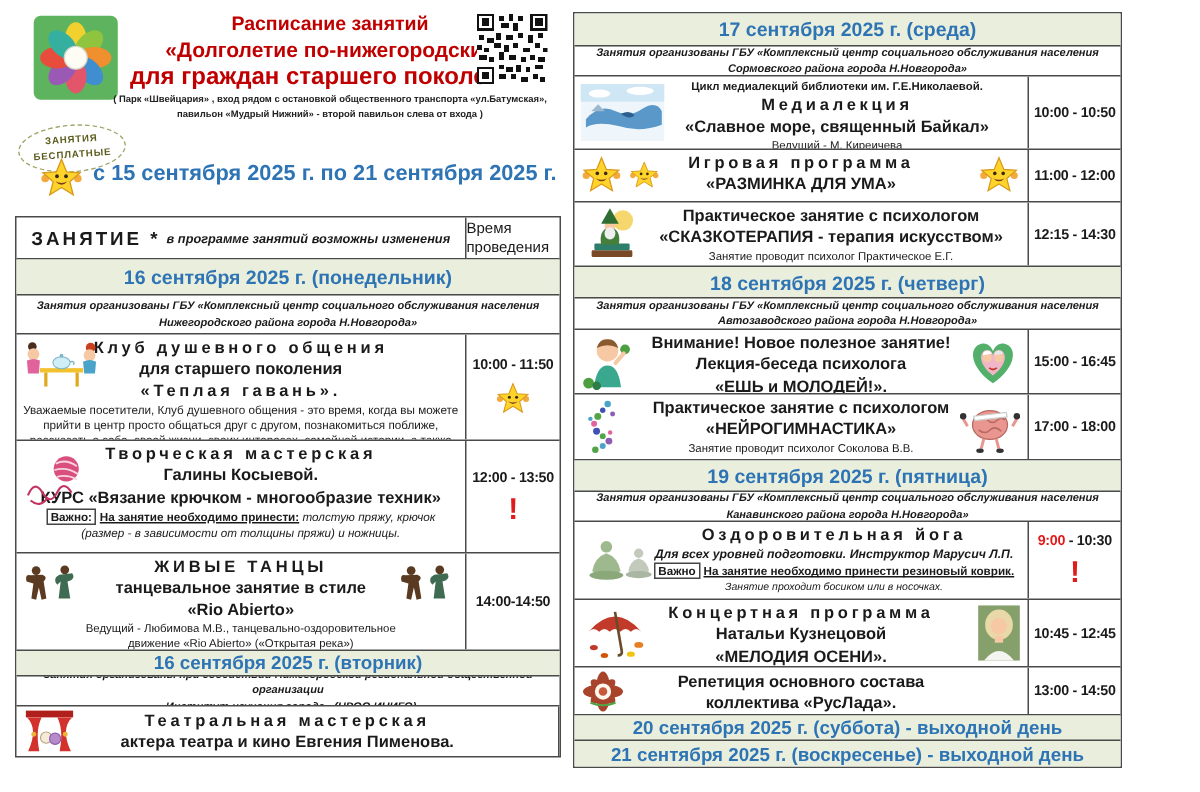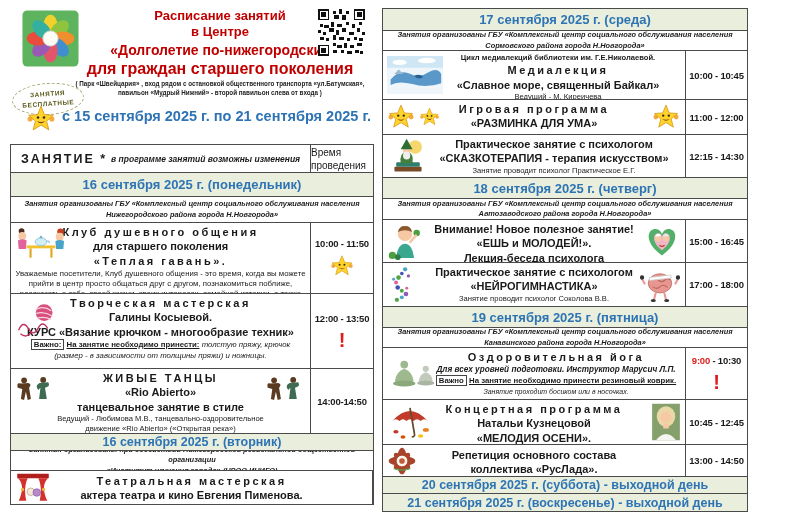--- a/index.html
+++ b/index.html
@@ -93,21 +93,20 @@
         <ellipse transform="rotate(225)" cx="0" cy="-13" rx="7.5" ry="12" fill="#9b59b6"></ellipse>
         <ellipse transform="rotate(270)" cx="0" cy="-13" rx="7.5" ry="12" fill="#e74c3c"></ellipse>
         <ellipse transform="rotate(315)" cx="0" cy="-13" rx="7.5" ry="12" fill="#35b0a0"></ellipse>
       </g>
       <circle cx="30" cy="30" r="8" fill="#fdfdf5" stroke="#d8d8c8"></circle>
     </svg>
   </span>
 
   <div class="title-block">
     <div class="t1">Расписание занятий</div>
-    <div class="t2">в Центре</div>
     <div class="t3">«Долголетие по-нижегородски»</div>
     <div class="t4">для граждан старшего поколения</div>
     <div class="addr">( Парк «Швейцария» , вход рядом с  остановкой общественного  транспорта «ул.Батумская»,</div>
     <div class="addr">павильон «Мудрый Нижний» -   второй павильон слева от входа )</div>
   </div>
 
   <span class="qr">
     <svg viewBox="0 0 29 29" width="47" height="47" shape-rendering="crispEdges">
       <rect width="29" height="29" fill="#fff"></rect>
       <g fill="#111">
@@ -263,22 +262,22 @@
               <use href="#sym-dancers"></use>
             </svg>
         </span>
         <span class="icn-r" style="top:6px">
           <svg width="40" height="28" viewBox="0 0 44 30">
               <use href="#sym-dancers"></use>
             </svg>
         </span>
         <div class="txt">
           <div class="l-title sp">ЖИВЫЕ ТАНЦЫ</div>
+          <div class="l-bold">танцевальное занятие в стиле</div>
           <div class="l-bold">«Rio Abierto»</div>
-          <div class="l-bold">танцевальное занятие в стиле</div>
           <div class="l-small">Ведущий - Любимова М.В., танцевально-оздоровительное</div>
           <div class="l-small">движение «Rio Abierto» («Открытая река»)</div>
         </div>
       </div>
       <div class="time-cell">
         <span>14:00-14:50</span>
       </div>
     </div>
 
     <div class="row day" style="height:17px;font-size:12.5px">16 сентября 2025 г. (вторник)</div>
@@ -332,21 +331,21 @@
           </svg>
         </span>
         <div class="txt" style="padding-left:48px">
           <div class="l-small bolder">Цикл медиалекций библиотеки им. Г.Е.Николаевой.</div>
           <div class="l-title sp">Медиалекция</div>
           <div class="l-bold">«Славное море, священный Байкал»</div>
           <div class="l-small">Ведущий - М. Киреичева</div>
         </div>
       </div>
       <div class="time-cell">
-        <span>10:00 - 10:45</span>
+        <span>10:00 - 10:50</span>
       </div>
     </div>
 
     <div class="row" style="height:35px">
       <div class="act-cell">
         <span class="icn-l mid">
           <svg width="28" height="28" viewBox="0 0 40 40">
               <use href="#sym-star"></use>
             </svg>
         </span>
@@ -420,22 +419,22 @@
             <path d="M21 31 C9 22 10 12 16 11 C19 10.5 20.5 13 21 15 C21.5 13 23 10.5 26 11 C32 12 33 22 21 31 Z" fill="#f0b6c8"></path>
             <circle cx="16.5" cy="17" r="3.6" fill="#f6c9a4"></circle>
               <path d="M13 15 a3.6 3.6 0 0 1 7 -1" fill="#fff"></path>
             <circle cx="25.5" cy="17" r="3.6" fill="#f6c9a4"></circle>
               <path d="M22 15 a3.6 3.6 0 0 1 7 -1" fill="#e8e8e8"></path>
             <path d="M18 25 q3 2.5 6 0" stroke="#c0392b" stroke-width="1.4" fill="none"></path>
           </svg>
         </span>
         <div class="txt">
           <div class="l-bold">Внимание! Новое полезное занятие!</div>
+          <div class="l-bold">Лекция-беседа психолога</div>
           <div class="l-bold">«ЕШЬ и МОЛОДЕЙ!».</div>
-          <div class="l-bold">Лекция-беседа психолога</div>
         </div>
       </div>
       <div class="time-cell">
         <span>15:00 - 16:45</span>
       </div>
     </div>
 
     <div class="row" style="height:44px">
       <div class="act-cell">
         <span class="icn-l mid">

